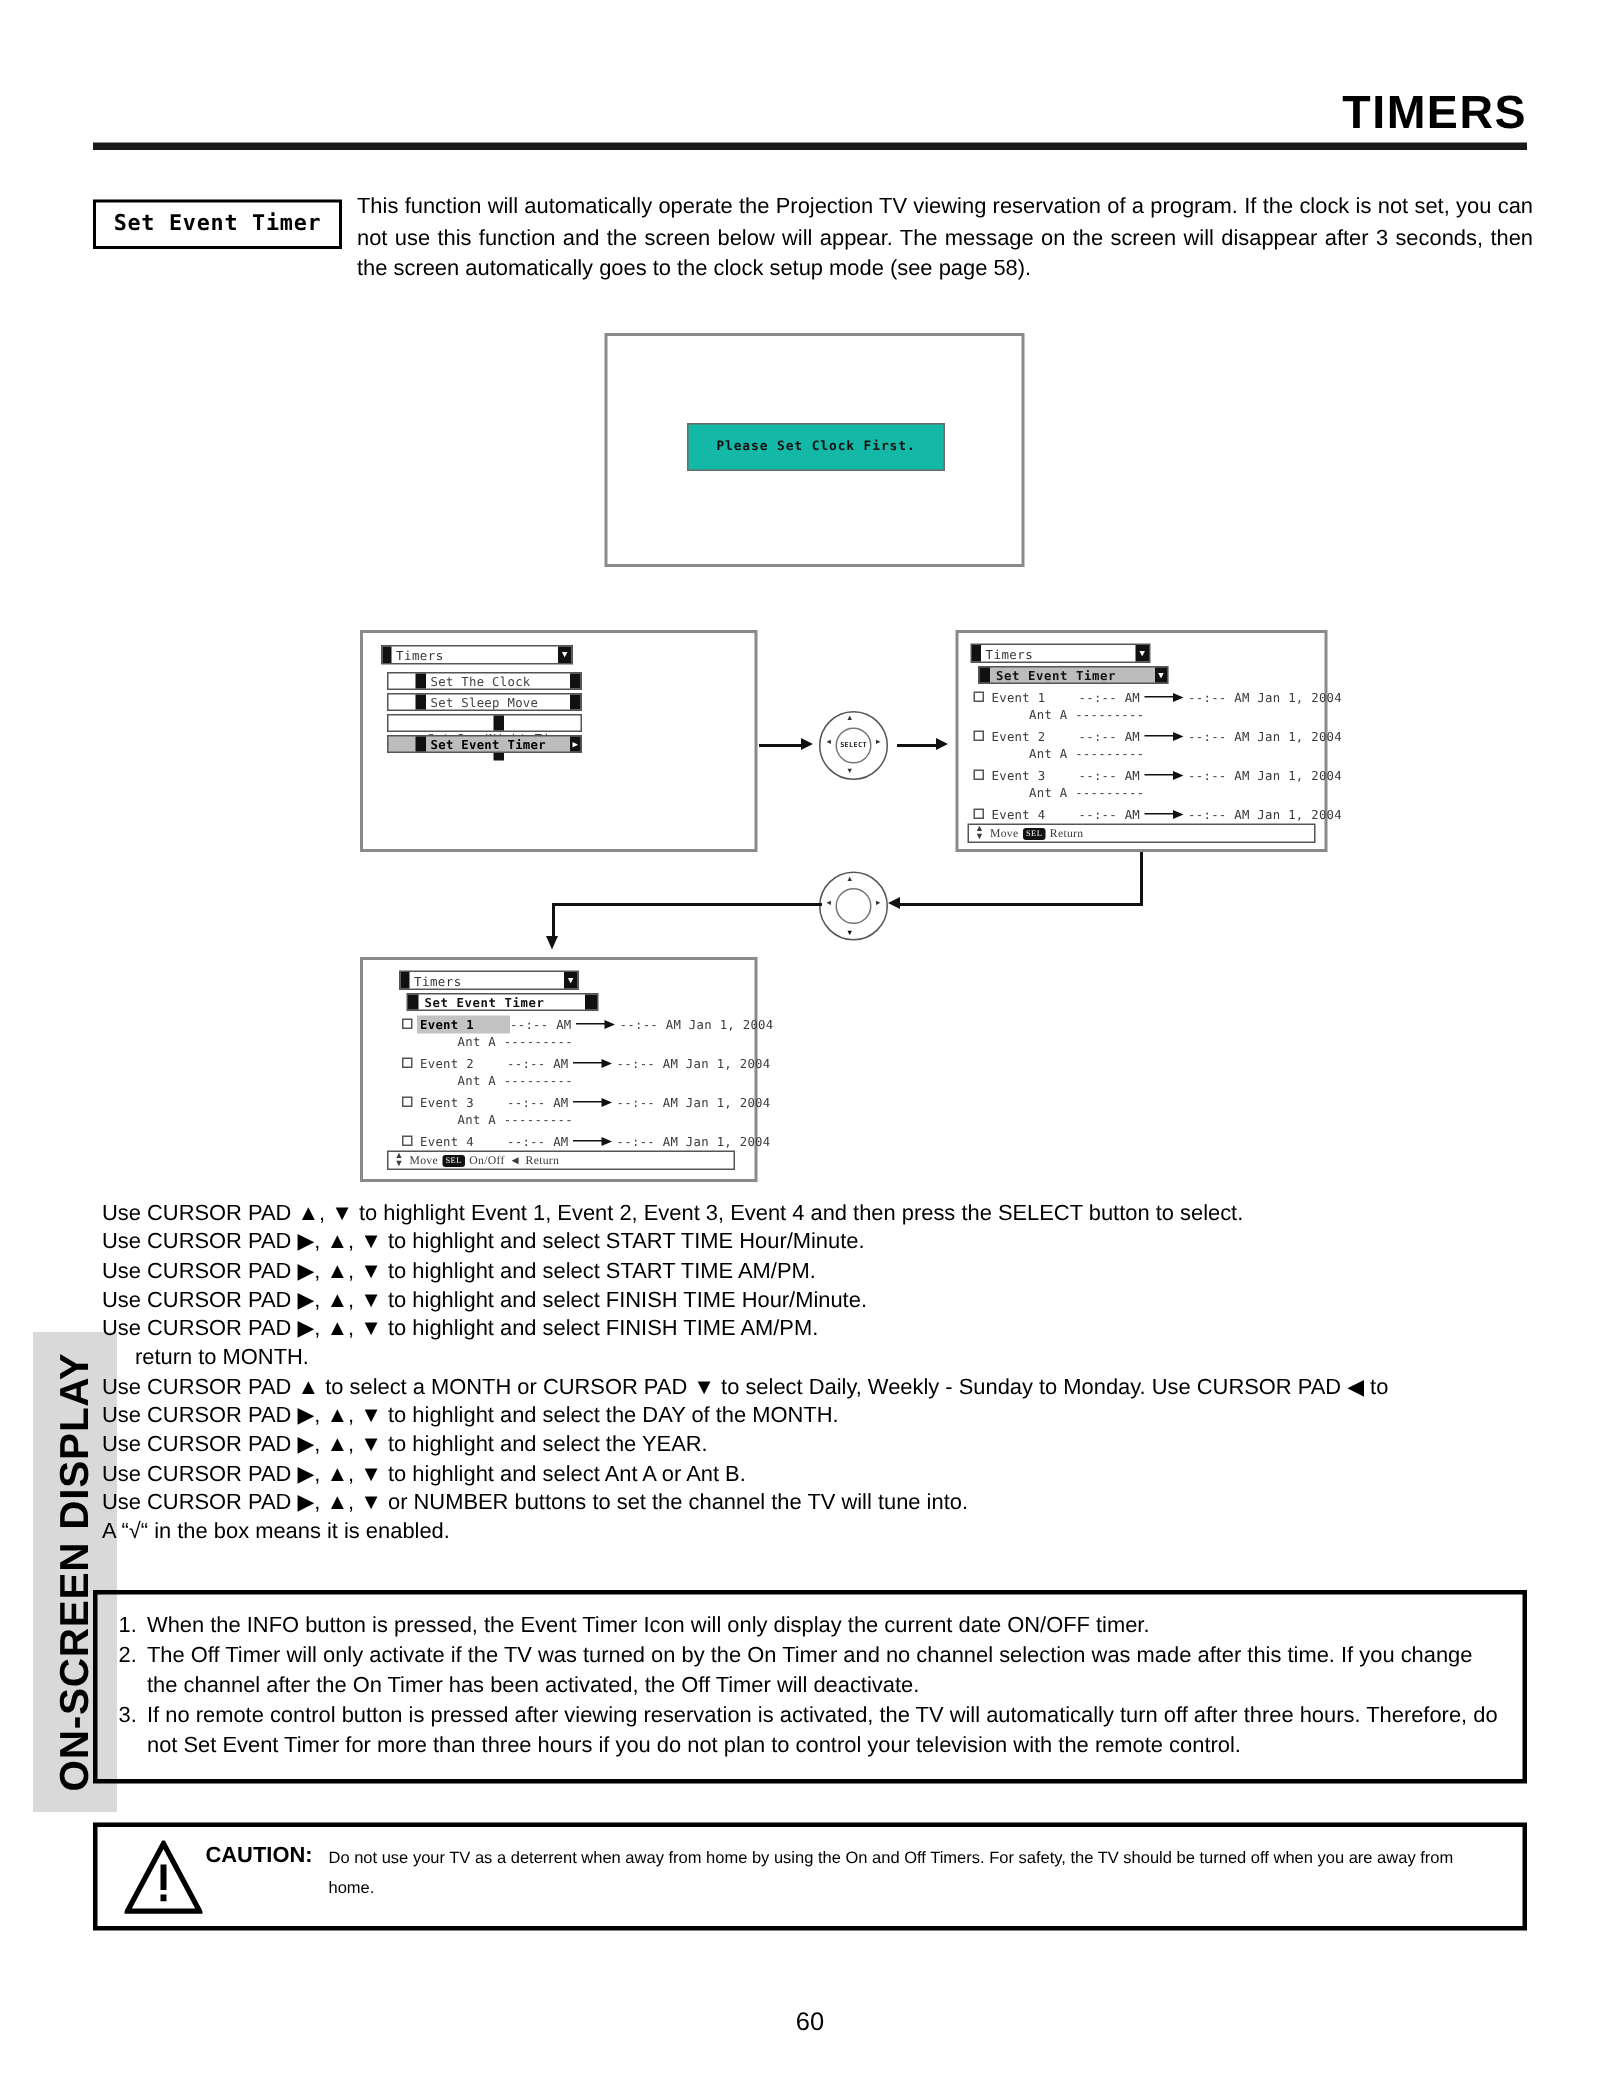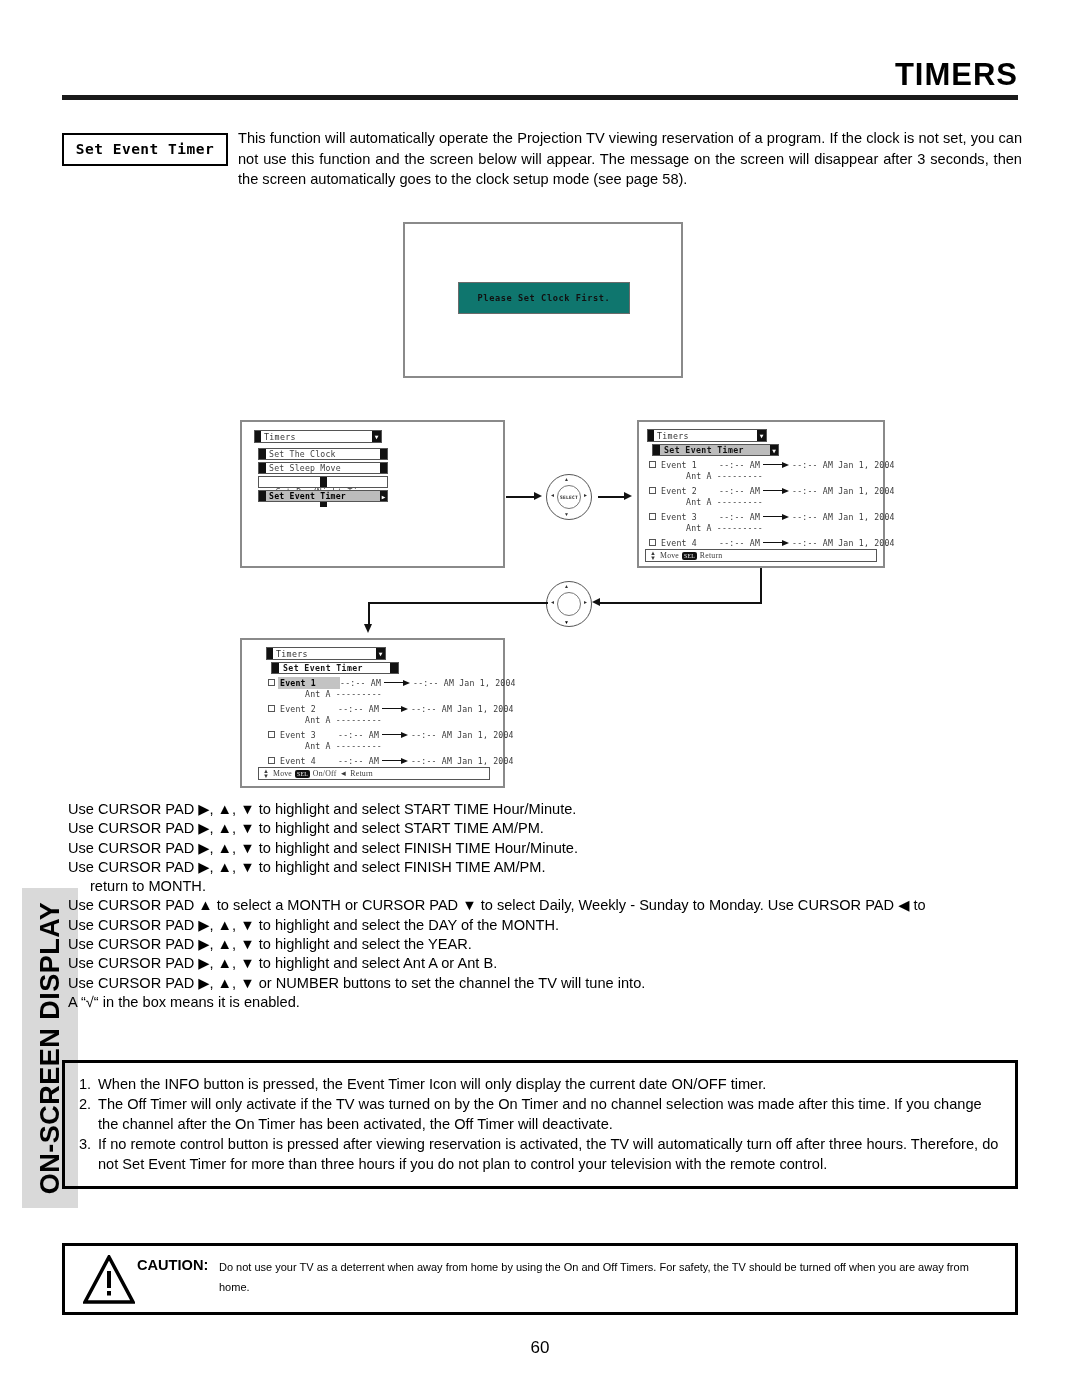--- a/index.html
+++ b/index.html
@@ -107,21 +107,21 @@
     height: 156px;
   }
   #clock-msg-box {
     position: absolute;
     left: 53px;
     top: 58px;
     width: 172px;
     height: 32px;
     box-sizing: border-box;
     border: 1px solid #6b6b6b;
-    background: #0f766e;
+    background: #14b8a6;
     display: flex;
     align-items: center;
     justify-content: center;
     font-size: 8.6px;
     font-weight: bold;
     letter-spacing: 0.6px;
     color: #111;
   }
 
   
@@ -170,20 +170,21 @@
   .menu-item {
     position: absolute;
     left: 16px;
     width: 130px;
     height: 12px;
     box-sizing: border-box;
     border: 1px solid #555;
     background: #fff;
     display: flex;
     align-items: center;
+    padding-left: 18px;
   }
   .menu-item.sel { background: #bcbcbc; }
   .menu-item .mi-left {
     width: 7px; height: 100%; background: #111; flex: none;
   }
   .menu-item .mi-label {
     flex: 1; padding-left: 3px;
     font-size: 8.2px; color: #444; letter-spacing: 0.2px;
   }
   .menu-item.sel .mi-label { color: #000; font-weight: bold; }
@@ -397,21 +398,20 @@
   #caution-box {
     position: absolute;
     left: 62px;
     top: 1215px;
     width: 956px;
     height: 72px;
     box-sizing: border-box;
     border: 3px solid #000;
     padding: 9px 14px;
     display: flex;
-    margin-top: 28px;
   }
   #caution-tri {
     width: 58px;
     flex: none;
     position: relative;
   }
   #caution-tri svg { position: absolute; left: 4px; top: 0px; }
   #caution-label {
     font-weight: bold;
     font-size: 14.6px;
@@ -644,20 +644,21 @@
   <div class="pad-mark" style="left:17px; bottom:1px; color:#000;">▼</div>
   <div class="pad-mark" style="left:3px; top:18px;">◄</div>
   <div class="pad-mark" style="right:3px; top:18px;">►</div>
 </div>
 
 <div class="ln" style="left:368px; top:602px; width:180px; height:2px;"></div>
 <div class="ln" style="left:368px; top:602px; width:2px; height:24px;"></div>
 <div class="arrow-head-d" style="left:364px; top:624px;"></div>
 
 <div id="instructions">
+  <div class="line">Use CURSOR PAD ▲, ▼ to highlight Event 1, Event 2, Event 3, Event 4 and then press the SELECT button to select.</div>
   <div class="line">Use CURSOR PAD ▶, ▲, ▼ to highlight and select START TIME Hour/Minute.</div>
   <div class="line">Use CURSOR PAD ▶, ▲, ▼ to highlight and select START TIME AM/PM.</div>
   <div class="line">Use CURSOR PAD ▶, ▲, ▼ to highlight and select FINISH TIME Hour/Minute.</div>
   <div class="line">Use CURSOR PAD ▶, ▲, ▼ to highlight and select FINISH TIME AM/PM.</div>
   <div class="line indent">return to MONTH.</div>
   <div class="line">Use CURSOR PAD ▲ to select a MONTH or CURSOR PAD ▼ to select Daily, Weekly - Sunday to Monday.  Use CURSOR PAD ◀ to</div>
   <div class="line">Use CURSOR PAD ▶, ▲, ▼ to highlight and select the DAY of the MONTH.</div>
   <div class="line">Use CURSOR PAD ▶, ▲, ▼ to highlight and select the YEAR.</div>
   <div class="line">Use CURSOR PAD ▶, ▲, ▼ to highlight and select Ant A or Ant B.</div>
   <div class="line">Use CURSOR PAD ▶, ▲, ▼ or NUMBER buttons to set the channel the TV will tune into.</div>

